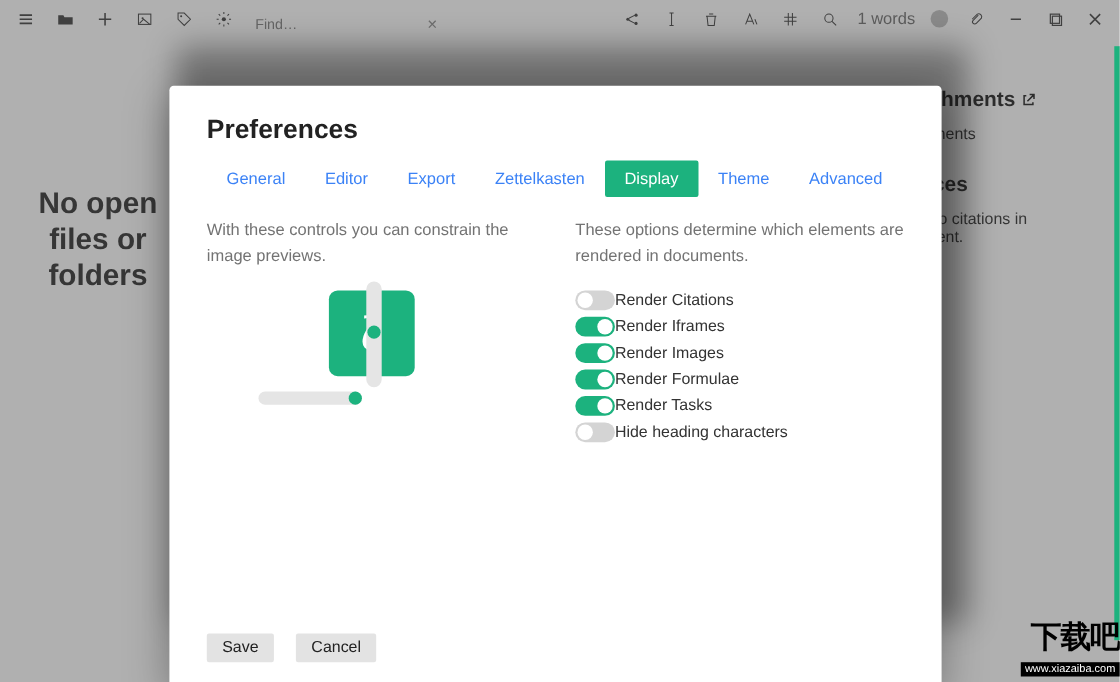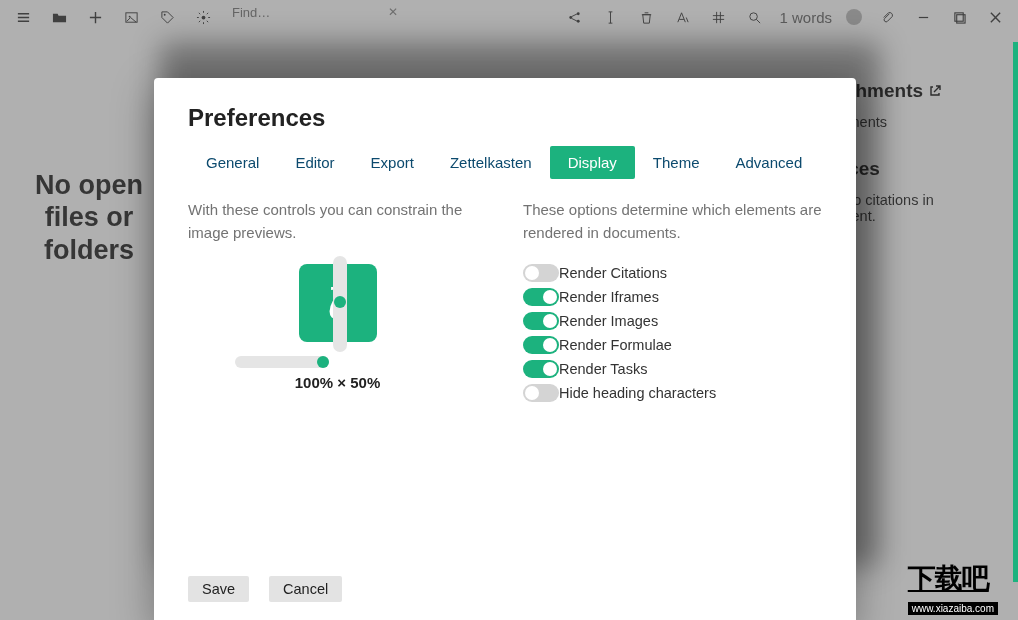--- a/index.html
+++ b/index.html
@@ -3,40 +3,40 @@
 <meta charset="utf-8">
 <style>
   * { box-sizing: border-box; margin: 0; padding: 0; }
   body { font-family: -apple-system, "Segoe UI", Arial, sans-serif; width: 1018px; height: 620px; overflow: hidden; position: relative; background: #fff; }
   .app-dim { position: absolute; inset: 0; background: rgba(80,80,80,0.45); z-index: 5; pointer-events: none; }
   .green-edge { position: absolute; right: 0; top: 42px; bottom: 38px; width: 5px; background: #1cb27e; z-index: 20; }
   
   .toolbar { display: flex; align-items: center; height: 34px; padding: 0 6px; gap: 2px; color: #333; background: #fff; }
   .tbtn { width: 34px; height: 28px; display: flex; align-items: center; justify-content: center; color: #333; }
   .tbtn svg { width: 15px; height: 15px; }
-  .search-box { display: flex; align-items: flex-start; width: 178px; height: 24px; margin-left: 4px; padding: 0 6px; color: #777; font-size: 13px; }
+  .search-box { display: flex; align-items: flex-end; width: 178px; height: 24px; margin-left: 4px; padding: 0 6px; color: #777; font-size: 13px; }
   .search-box .ph { flex: 1; }
   .spacer { flex: 1; }
   .word-count { font-size: 15px; color: #666; margin: 0 6px; }
   .avatar-dot { width: 16px; height: 16px; border-radius: 50%; background: #bbb; margin: 0 6px; }
   .winbtn svg { width: 13px; height: 13px; }
   
   .bg-content { position: absolute; inset: 34px 0 0 0; }
   .no-open { position: absolute; left: 14px; top: 135px; font-size: 27px; font-weight: 700; color: #222; line-height: 1.2; width: 150px; text-align: center;}
   .right-panel { position: absolute; right: 20px; top: 46px; width: 190px; }
   .right-panel h3 { font-size: 19px; font-weight: 700; margin-bottom: 6px; display: flex; align-items: center; gap: 5px; color:#111;}
   .right-panel .ext-icon { width: 14px; height: 14px; }
   .right-panel .row { font-size: 14.5px; color: #222; margin: 12px 0; }
   .right-panel .row2 { margin-top: 28px; }
   .card-shadow { position: absolute; left: 160px; top: 42px; width: 720px; height: 525px; border-radius: 8px; background: rgba(0,0,0,0.35); filter: blur(14px); z-index: 6; }
   
   .modal { position: absolute; left: 154px; top: 78px; width: 702px; height: 546px; background: #fff; border-radius: 4px; z-index: 30; box-shadow: 0 10px 40px rgba(0,0,0,0.35); padding: 26px 34px 22px; display: flex; flex-direction: column; }
   .modal h1 { font-size: 24px; font-weight: 700; color: #222; margin-bottom: 14px; }
   .tabs { display: flex; gap: 0; margin-bottom: 20px; }
-  .tab { padding: 8px 18px; font-size: 15px; color: #0c4a6e; cursor: pointer; border-radius: 2px; }
+  .tab { padding: 8px 18px; font-size: 15px; color: #3b82f6; cursor: pointer; border-radius: 2px; }
   .tab.active { background: #1cb27e; color: #fff; }
   .body { display: flex; gap: 36px; flex: 1; }
   .col { flex: 1; }
   .desc { font-size: 15px; color: #737373; line-height: 1.5; margin-bottom: 20px; }
   
   .preview-wrap { position: relative; width: 210px; margin: 0 auto; }
   .zeta { width: 78px; height: 78px; background: #1cb27e; border-radius: 8px; display: flex; align-items: center; justify-content: center; color: #fff; font-size: 48px; font-family: serif; margin: 0 auto; }
   .vslider { position: absolute; left: 100px; top: -8px; width: 14px; height: 96px; background: #e5e5e5; border-radius: 7px; }
   .vslider .thumb { position: absolute; left: 1px; width: 12px; height: 12px; border-radius: 50%; background: #1cb27e; top: 40px; }
   .hslider { position: relative; width: 94px; height: 12px; background: #e5e5e5; border-radius: 6px; margin: 14px 0 6px 2px; }
@@ -46,21 +46,21 @@
   .toggle-row { display: flex; align-items: center; gap: 0; margin: 6px 0; }
   .toggle { width: 36px; height: 18px; border-radius: 9px; background: #d4d4d4; position: relative; }
   .toggle .knob { position: absolute; top: 2px; left: 2px; width: 14px; height: 14px; border-radius: 50%; background: #fff; }
   .toggle.on { background: #1cb27e; }
   .toggle.on .knob { left: 20px; }
   .toggle-label { font-size: 14.5px; color: #333; }
   
   .footer { display: flex; gap: 20px; margin-top: 16px; }
   .btn { background: #e3e3e3; border: none; padding: 5px 14px; font-size: 14.5px; border-radius: 2px; color: #222; cursor: pointer; }
   
-  .watermark { position: absolute; right: 20px; bottom: 4px; z-index: 40; color: #000; text-align: left; text-decoration: underline; }
+  .watermark { position: absolute; right: 0; bottom: 4px; z-index: 40; color: #000; text-align: right; }
   .watermark .big { font-size: 28px; font-weight: 900; letter-spacing: -1px; }
   .watermark .url { font-size: 10px; background: #000; color: #fff; padding: 1px 4px; display: inline-block; }
 </style>
 </head>
 <body>
 
 <div class="toolbar">
   <div class="tbtn">
       <svg viewBox="0 0 16 16">
         <path d="M2 4h12M2 8h12M2 12h12" stroke="currentColor" stroke-width="1.5"></path>
@@ -194,21 +194,20 @@
     <div class="col">
       <p class="desc">With these controls you can constrain the image previews.</p>
       <div class="preview-wrap">
         <div class="zeta">ζ</div>
         <div class="vslider">
             <div class="thumb"></div>
           </div>
         <div class="hslider">
             <div class="thumb"></div>
           </div>
-        <div class="dim-label">100% × 50%</div>
       </div>
     </div>
     <div class="col">
       <p class="desc">These options determine which elements are rendered in documents.</p>
       <div id="toggles">
           <div class="toggle-row">
             <div class="toggle">
               <div class="knob"></div>
             </div>
             <div class="toggle-label">Render Citations</div>

